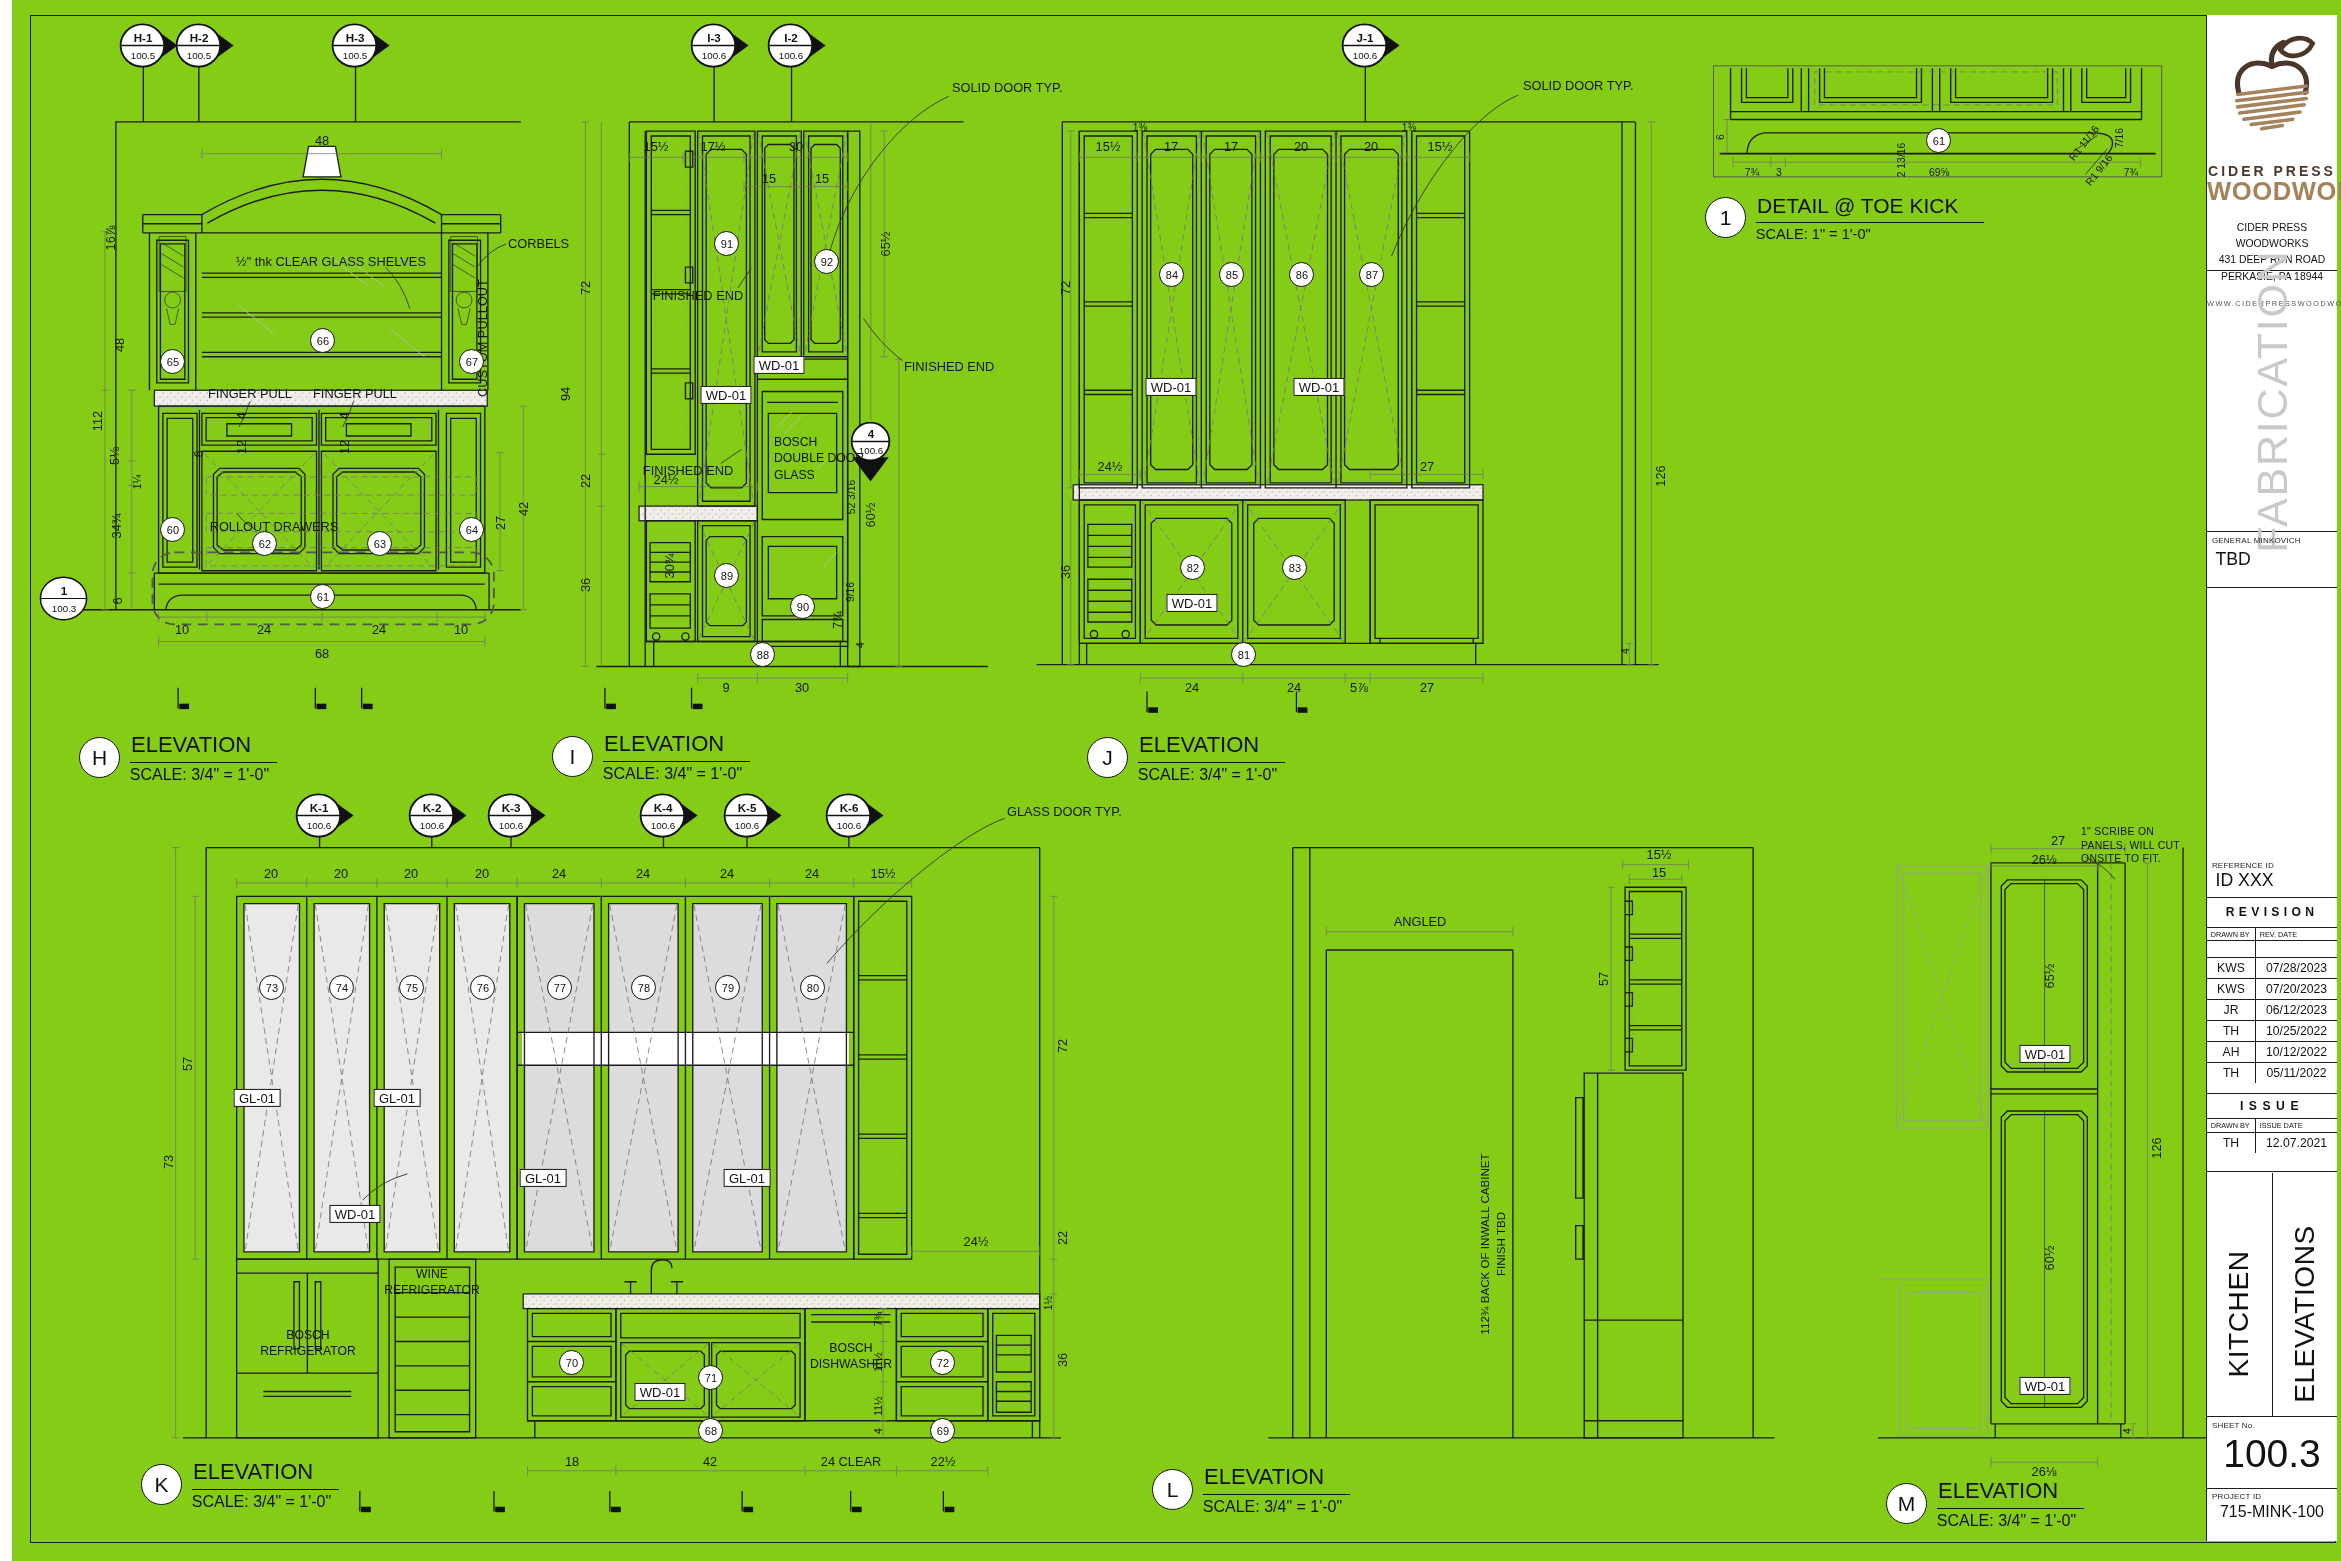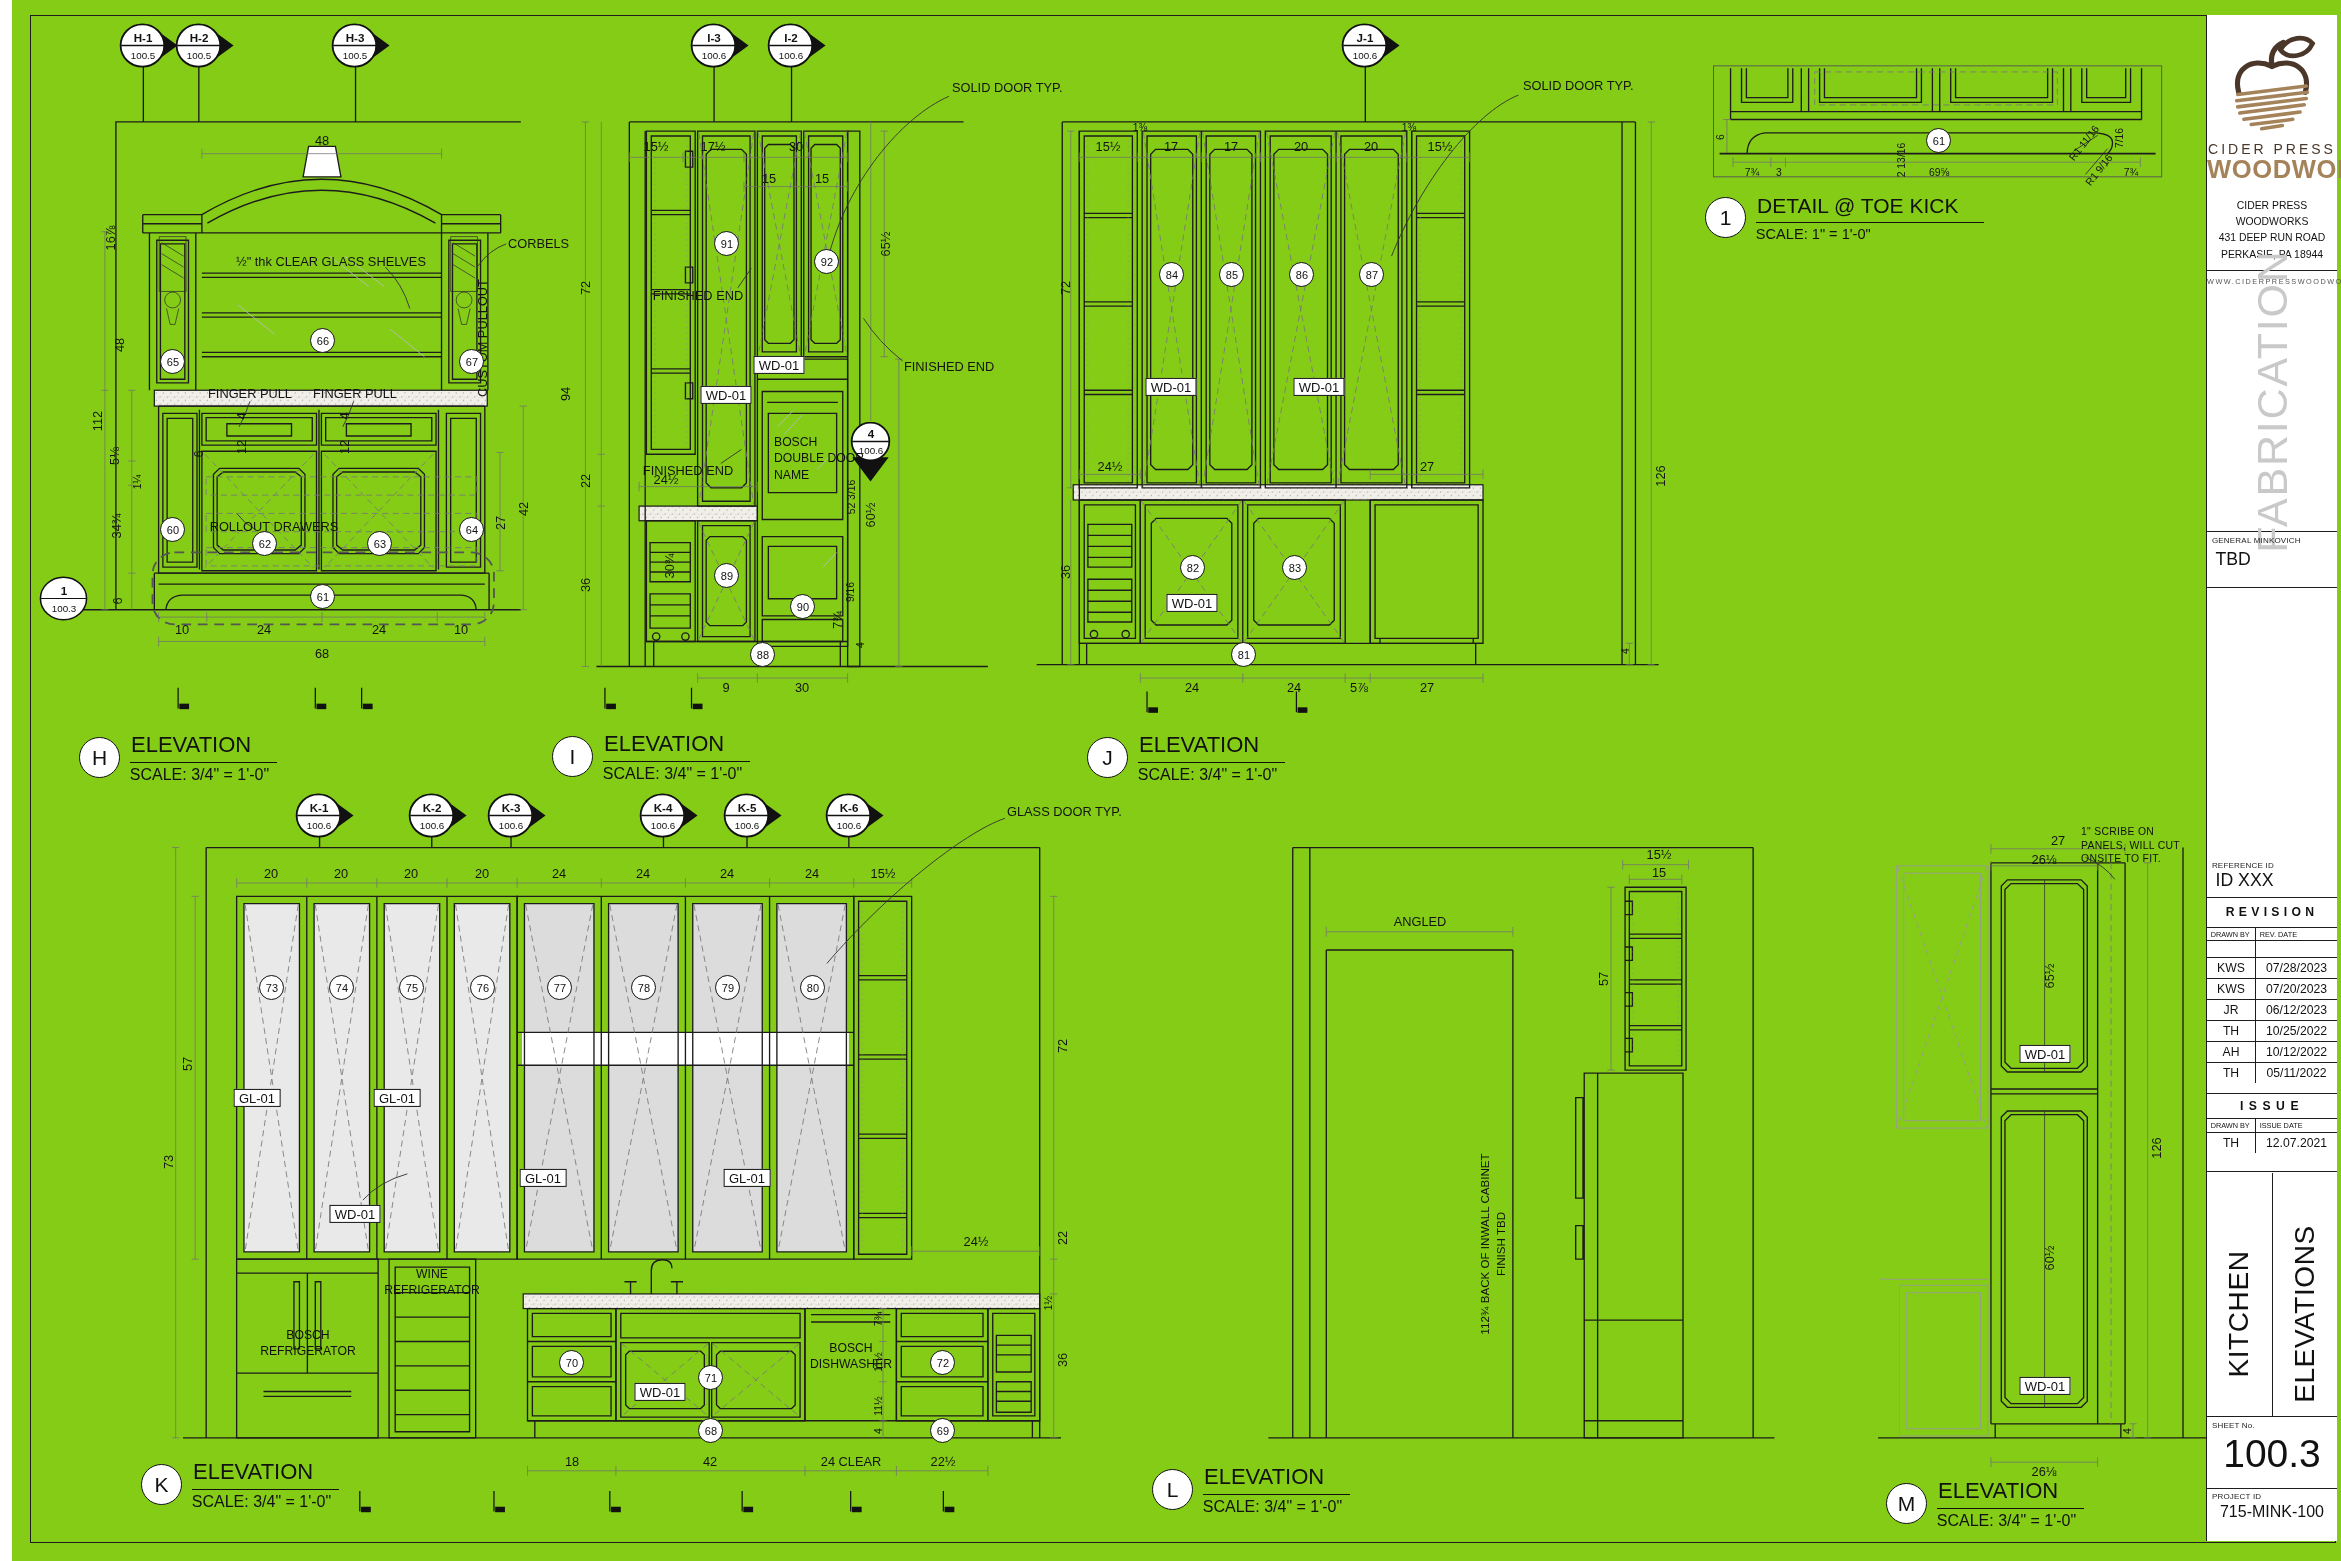--- a/index.html
+++ b/index.html
@@ -34,21 +34,21 @@
   
   .vt{position:absolute;display:flex;align-items:center;gap:9.8px;}
   .vt-c{width:39px;height:39px;border:1.8px solid #111;border-radius:50%;display:flex;align-items:center;justify-content:center;font-size:21px;flex:none;background:#fff;}
   .vt-n{font-size:22px;border-bottom:1.8px solid #111;padding:0 25.6px 3.7px 1.2px;width:max-content;}
   .vt-s{font-size:16px;padding-top:3px;}
   
   .tb{position:absolute;left:2194px;top:15.2px;width:130px;height:1526px;border-left:1.8px solid #1d1d1d;background:#fff;}
   .tb-sec{position:absolute;left:0;width:130px;border-bottom:1.5px solid #1d1d1d;box-sizing:border-box;}
   .tb-label{font-size:8px;color:#222;padding:3.7px 4.9px 0 4.9px;letter-spacing:0.2px;}
   .logo-wrap{text-align:center;}
-  .brand1{font-size:14px;font-weight:400;letter-spacing:3px;color:#4a3729;margin-top:0;}
+  .brand1{font-size:14px;font-weight:700;letter-spacing:3px;color:#4a3729;margin-top:22px;}
   .brand2{font-size:25.6px;font-weight:700;letter-spacing:0.6px;color:#a5835a;line-height:1;}
   .addr{font-size:10.4px;line-height:1.55;margin-top:16px;}
   .web{font-size:7.3px;letter-spacing:1.5px;color:#555;margin-top:14.6px;}
   .wm{position:absolute;left:50%;top:50%;transform:translate(-50%,-50%) rotate(-90deg);font-size:43px;color:#c9c9c9;letter-spacing:1.8px;}
   .tb-val{font-size:17.7px;padding:3.7px 0 6.1px 8.5px;}
   .tb-val2{font-size:14px;font-weight:700;padding:4.9px 0 6.1px 7.3px;}
   .rev-title{font-size:12.2px;font-weight:700;text-align:center;letter-spacing:4.3px;padding:7.3px 0;}
   .rev-head,.rev-row{display:flex;border-top:1.2px solid #1d1d1d;}
   .rev-head>div{font-size:7.3px;padding:1.8px 3.7px;}
   .rev-row>div{font-size:12.2px;text-align:center;padding:3px 0;}
@@ -419,21 +419,21 @@
 <span class="d r" style="left:657px;top:566px">30¾</span>
 <span class="d" style="left:714px;top:687px">9</span>
 <span class="d" style="left:790px;top:687px">30</span>
 <span class="lab l" style="left:940px;top:87px">SOLID DOOR TYP.</span>
 <span class="lab" style="left:686px;top:295px">FINISHED END</span>
 <span class="lab l" style="left:892px;top:366px">FINISHED END</span>
 <span class="lab" style="left:676px;top:470px">FINISHED END</span>
 <div class="lab3" style="left:762px;top:434px">
  <div>BOSCH</div>
  <div>DOUBLE DOOR</div>
- <div>NAME</div>
+ <div>GLASS</div>
 </div>
 <span class="tag" style="left:714px;top:395px">WD-01</span>
 <span class="tag" style="left:767px;top:365px">WD-01</span>
 <span class="cn" style="left:714px;top:243px">91</span>
 <span class="cn" style="left:814px;top:261px">92</span>
 <span class="cn" style="left:714px;top:575px">89</span>
 <span class="cn" style="left:790px;top:606px">90</span>
 <span class="cn" style="left:750px;top:654px">88</span>
 <div class="vt" style="left:540px;top:731px">
  <div class="vt-c">I</div>

